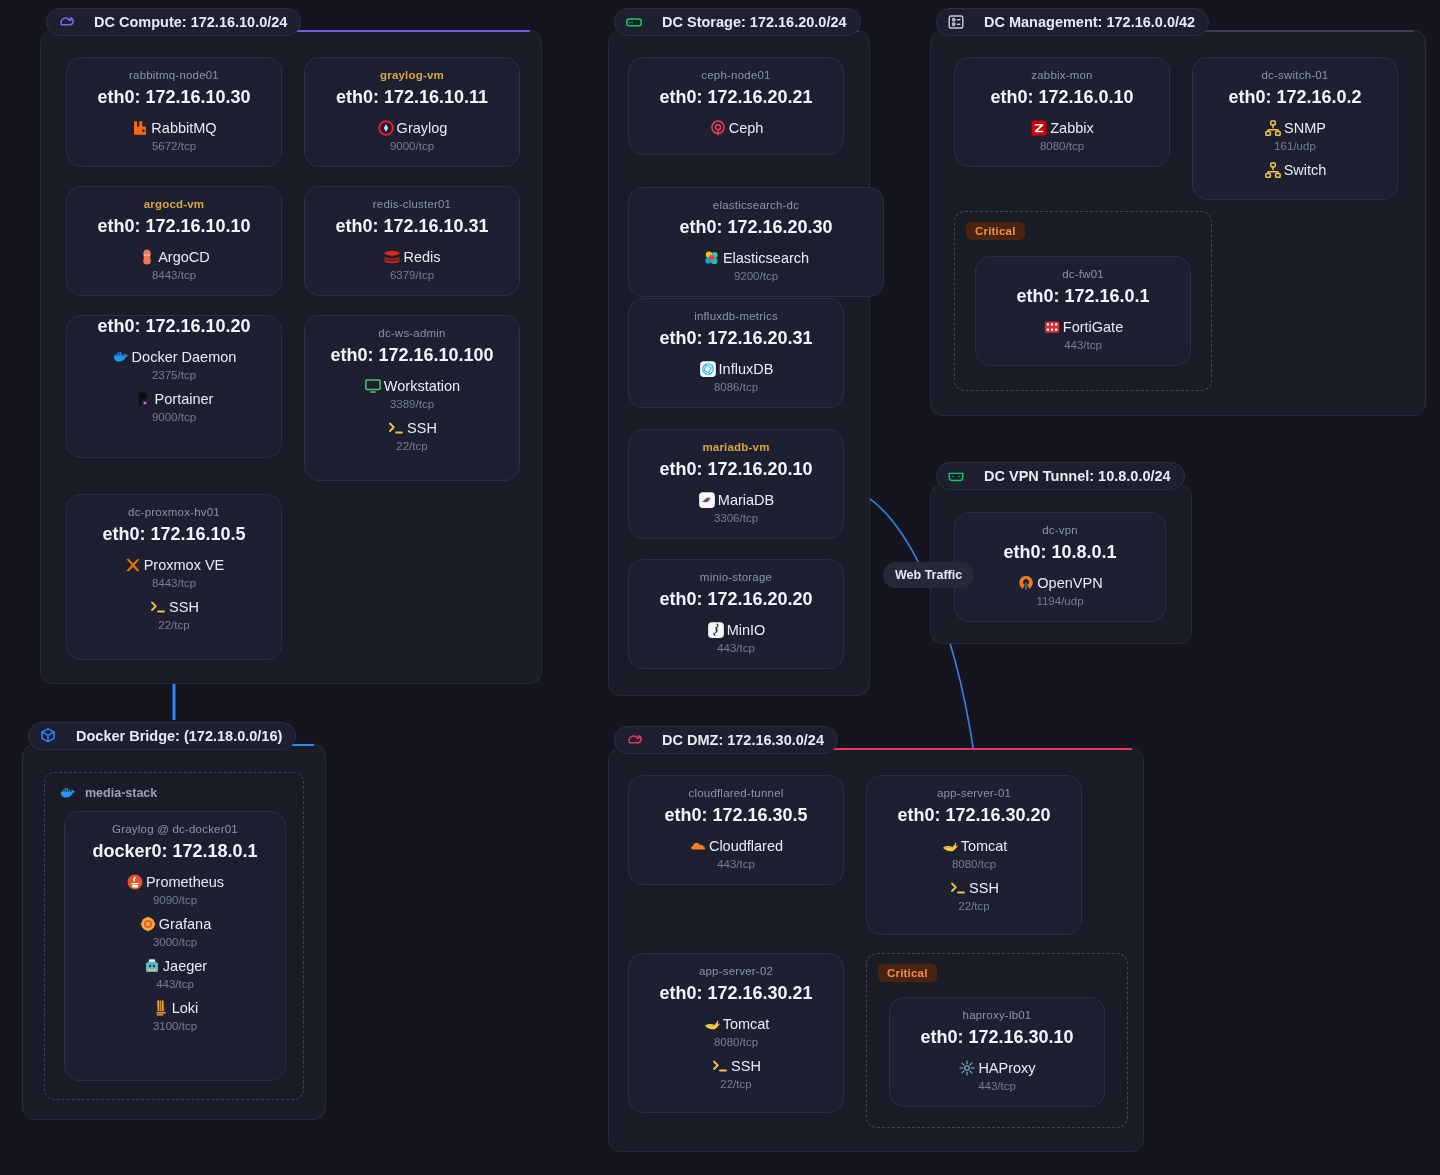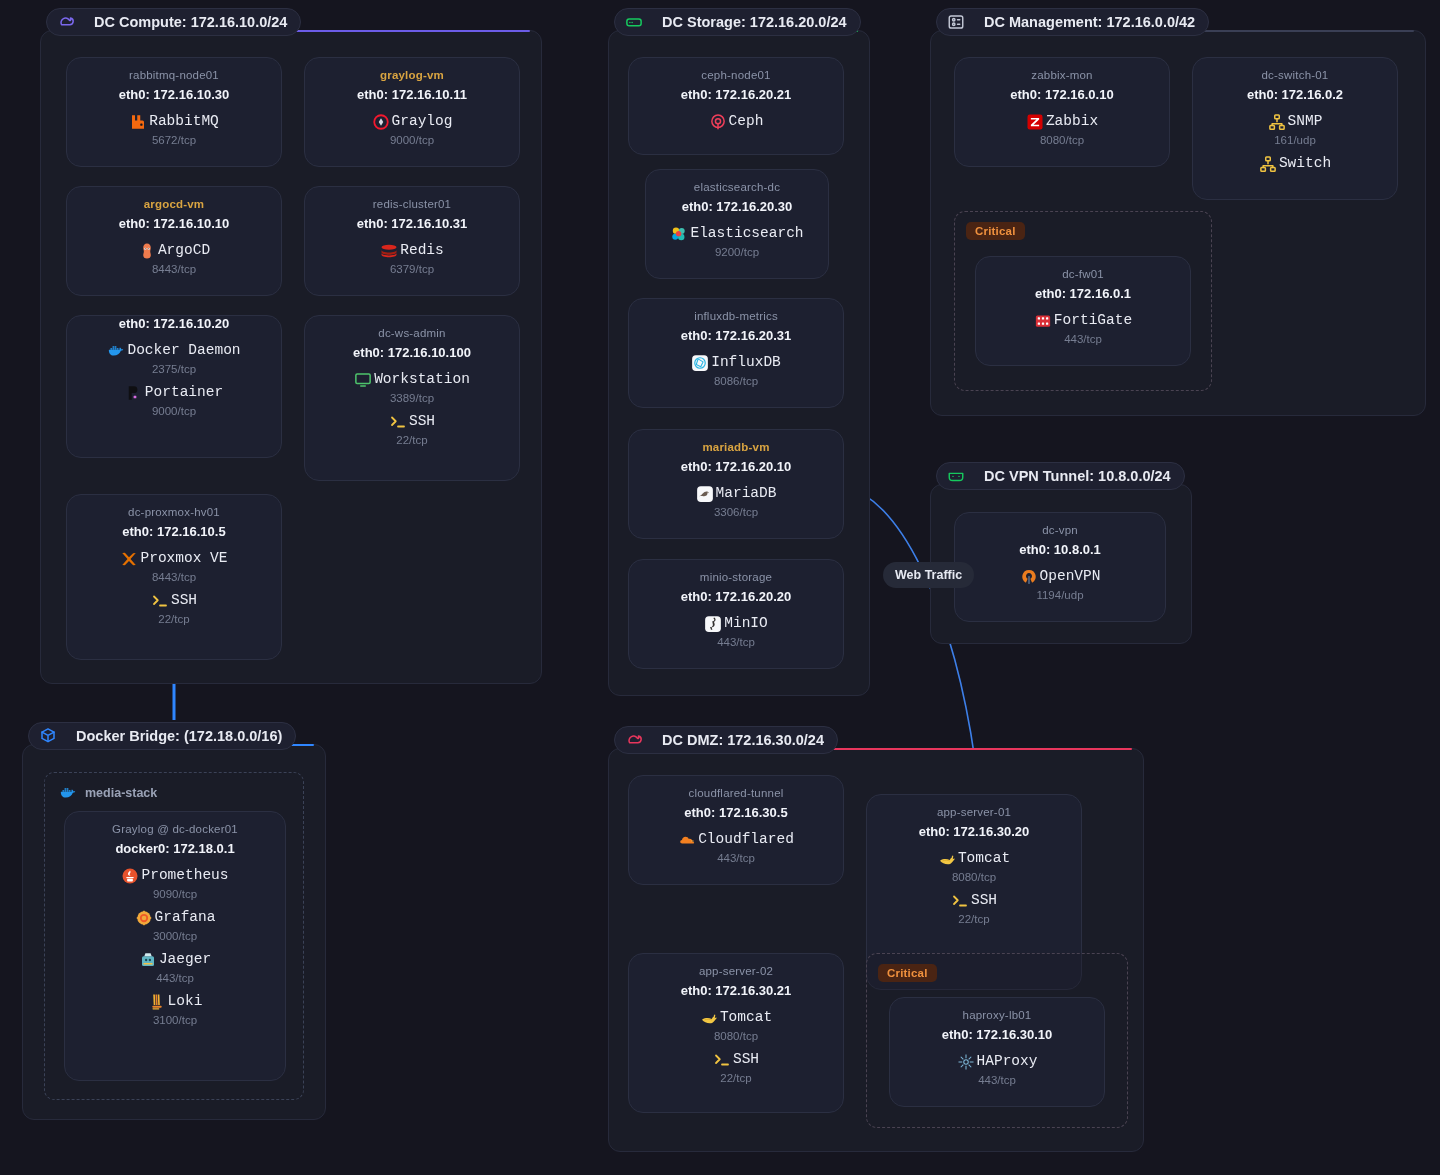--- a/index.html
+++ b/index.html
@@ -52,26 +52,26 @@
     align-items: center; justify-content: flex-start;
     padding: 11px 10px 12px;
     z-index: 2;
   }
   .node-host {
     font-size: 11.5px; color: #8b93a8; letter-spacing: .2px;
     margin-bottom: 6px; white-space: nowrap;
   }
   .node-host.highlight { color: #d9a441; font-weight: 700; }
   .node-ip {
-    font-size: 13px; color: #f2f4fa; font-weight: 700;
+    font-size: 18px; color: #f2f4fa; font-weight: 700;
     margin-bottom: 9px; white-space: nowrap;
   }
   .svc { display: flex; flex-direction: column; align-items: center; margin-top: 2px; }
   .svc + .svc { margin-top: 9px; }
-  .svc-row { display: flex; gap: 2px; font-family: Liberation Mono, monospace; }
+  .svc-row { display: flex; align-items: center; gap: 2px; }
   .svc-name { font-size: 14.5px; color: #e9ebf3; white-space: nowrap; }
   .svc-port { font-size: 11.5px; color: #767d91; margin-top: 3px; }
   .ic { width: 18px; height: 18px; display: block; flex: none; }
 
   
   .critical-box {
     position: absolute;
     border: 1px dashed #4a4352;
     border-radius: 11px;
     background: rgba(30,28,40,0.35);
@@ -410,21 +410,21 @@
                 <circle cx="12" cy="11" r="3.4"></circle>
                 <path d="M12 14.4V21" stroke-linecap="round"></path>
               </svg>
           </span>
           <span class="svc-name">Ceph</span>
         </div>
 
       </div>
     </div>
 
-    <div class="node" style="left:20px; top:161px; width:184px; height:110px;margin-left:17px;">
+    <div class="node" style="left:20px; top:179px; width:256px; height:110px;">
       <div class="node-host">elasticsearch-dc</div>
       <div class="node-ip">eth0: 172.16.20.30</div>
       <div class="svc">
         <div class="svc-row">
           <span>
             <svg class="ic" viewBox="0 0 24 24">
                 <circle cx="8" cy="7.5" r="4.3" fill="#f0bf1a"></circle>
                 <circle cx="15.6" cy="8" r="4" fill="#3ebeb0"></circle>
                 <circle cx="7" cy="15.5" r="4" fill="#07a5de"></circle>
                 <circle cx="15" cy="16" r="4.3" fill="#23bbb3"></circle>
@@ -636,21 +636,21 @@
                 <path d="M17.3 16.5H5.6c-1.6 0-2.6-1-2.6-2.3 0-1.2.9-2.2 2.3-2.3.2-2.4 2.2-4.2 4.7-4.2 2 0 3.7 1.2 4.4 2.9.4-.2.9-.3 1.4-.3 1.8 0 3.2 1.4 3.2 3.1 0 .3 0 .5-.1.8l1.6.3c.6.1 1 .6 1 1.2 0 .5-.4.8-1 .8z" fill="#f38020"></path>
                 <path d="M19.3 11.5c-.2 0-.4 0-.6.1l-.3.9h1.8c.5 0 .9.3.9.8s-.4.8-.9.8h-2.6l.3-2.1c.4-.3.9-.5 1.4-.5z" fill="#faad3f"></path>
               </svg>
           </span>
           <span class="svc-name">Cloudflared</span>
         </div>
         <div class="svc-port">443/tcp</div>
       </div>
     </div>
 
-    <div class="node" style="left:258px; top:49px; width:216px; height:196px;margin-top:19px;">
+    <div class="node" style="left:258px; top:49px; width:216px; height:160px;">
       <div class="node-host">app-server-01</div>
       <div class="node-ip">eth0: 172.16.30.20</div>
       <div class="svc">
         <div class="svc-row">
           <span>
             <svg class="ic" viewBox="0 0 24 24">
                 <path d="M3 14c2-1.5 4.5-2 7-2 2 0 3.8.4 5.6 1.3l3.6-5.6c.4-.6 1.3-.2 1.2.5l-.7 4.2 1.6-1c.6-.4 1.2.4.8.9l-3.6 4.2c-1.3 1.6-3.3 2.5-5.4 2.5-4.3 0-8.2-1.6-10.1-4.2-.4-.5.1-1.2.4-.8z" fill="#f2c744"></path>
                 <path d="M6 14.6c1.6-.6 3.3-.9 5-.9 1.8 0 3.4.4 4.9 1" fill="none" stroke="#d6a420" stroke-width=".9"></path>
                 <circle cx="17.8" cy="9.5" r=".7" fill="#3a3a3a"></circle>
               </svg>

